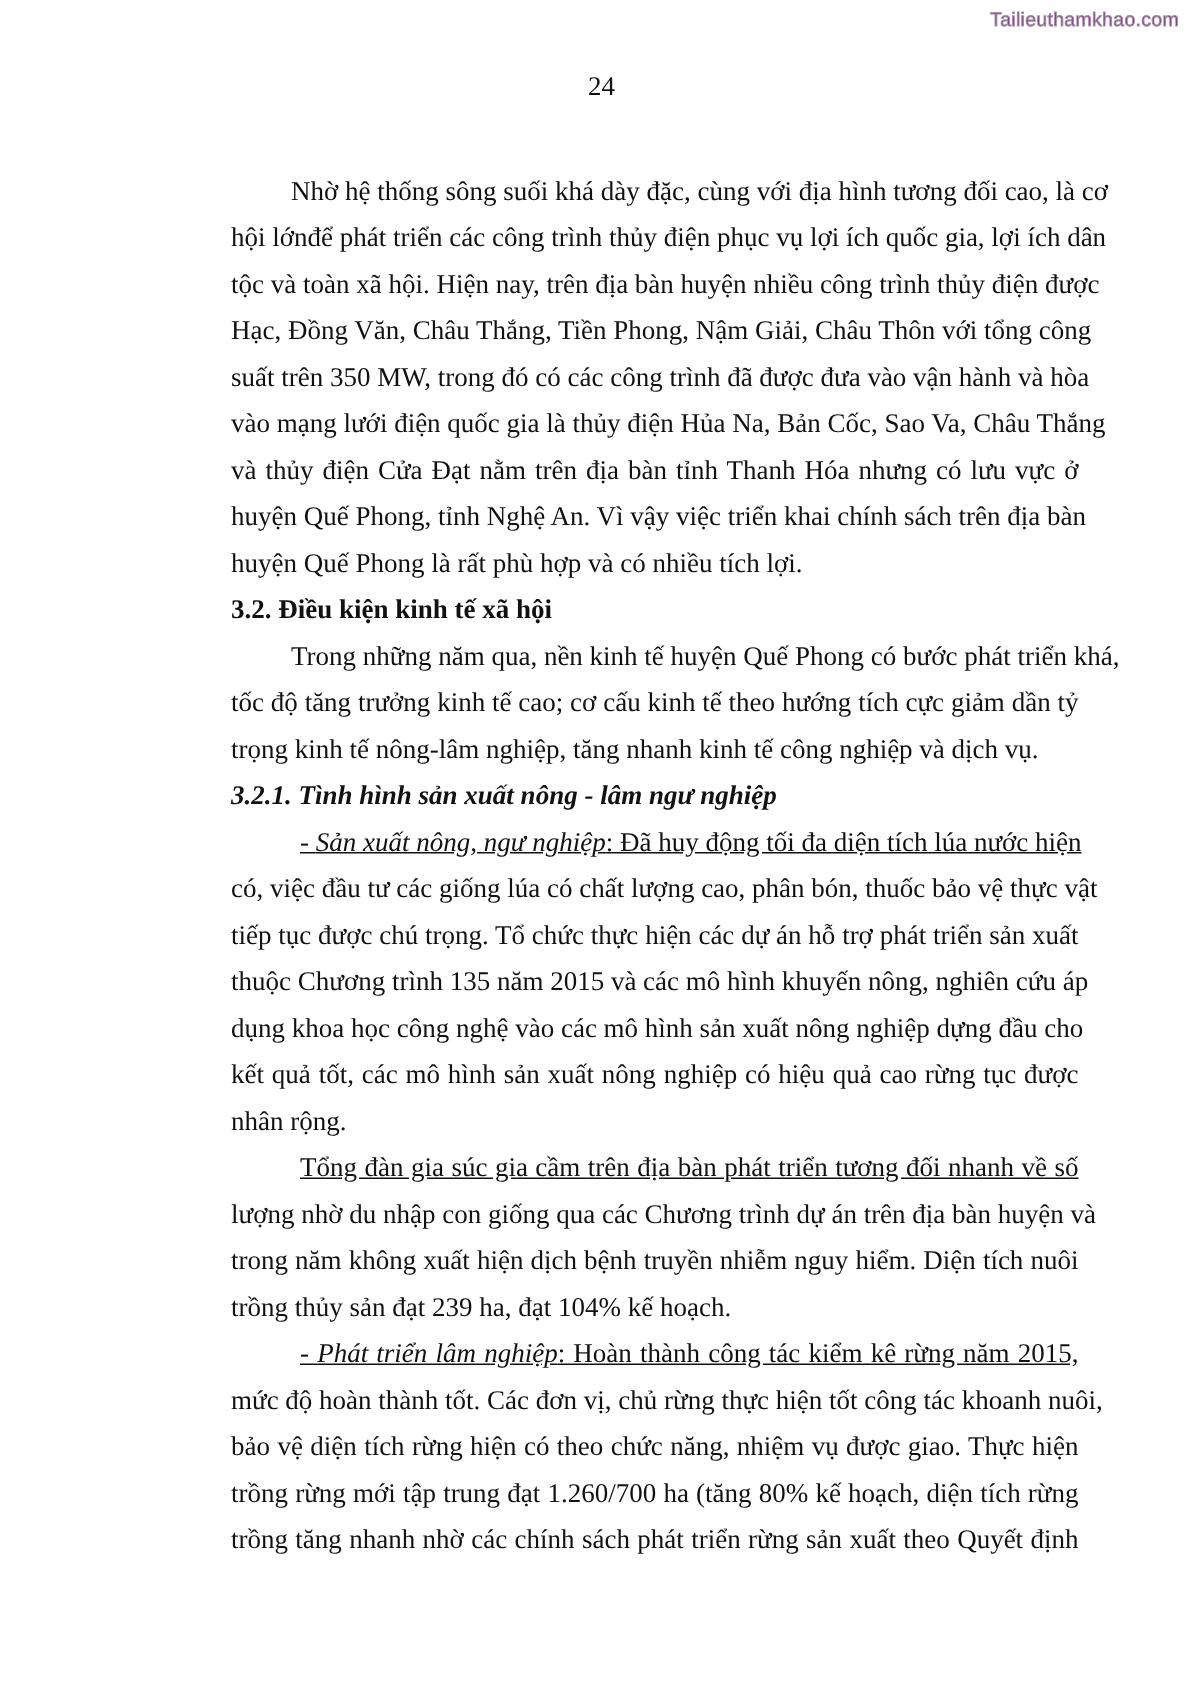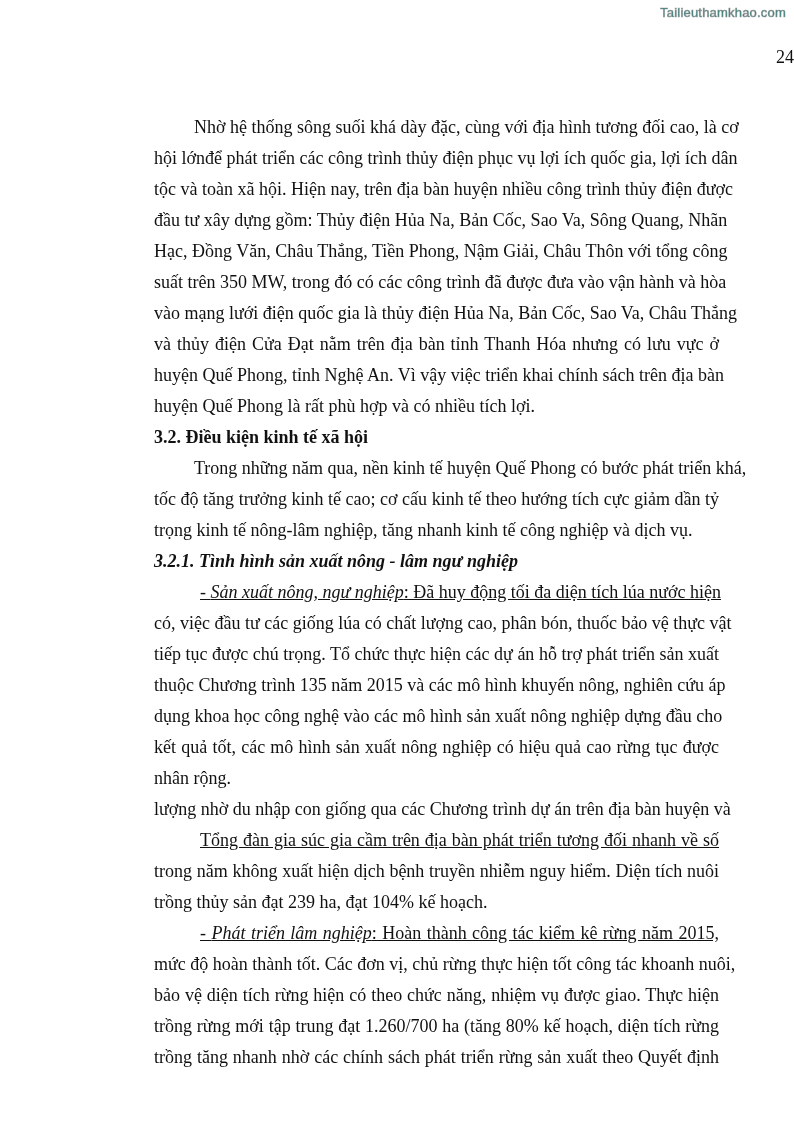--- a/index.html
+++ b/index.html
@@ -14,30 +14,30 @@
     overflow: hidden;
     font-family: "Liberation Serif", "DejaVu Serif", serif;
     color: #111111;
   }
   .watermark {
     position: absolute;
     top: 5px;
     right: 8px;
     font-family: "Liberation Sans", "DejaVu Sans", sans-serif;
     font-size: 13px;
-    color: #0f766e;
+    color: #a21caf;
     -webkit-text-stroke: 0.6px #9a9a9a;
     letter-spacing: 0.2px;
   }
   .page-number {
     position: absolute;
     top: 47px;
     left: 0;
     width: 100%;
-    text-align: right;
+    text-align: center;
     font-size: 18px;
     padding-left: 8px;
     box-sizing: border-box;
   }
   .body-text {
     position: absolute;
     top: 112px;
     left: 130px;
     width: 589px;
   }
@@ -69,21 +69,20 @@
 <div class="watermark">Tailieuthamkhao.com</div>
 
 <div class="page-number">24</div>
 
 <div class="body-text">
 
   <div>
     <span class="line indent1">Nhờ hệ thống sông suối khá dày đặc, cùng với địa hình tương đối cao, là cơ</span>
     <span class="line">hội lớnđể phát triển các công trình thủy điện phục vụ lợi ích quốc gia, lợi ích dân</span>
     <span class="line">tộc và toàn xã hội. Hiện nay, trên địa bàn huyện nhiều công trình thủy điện được</span>
-    <span class="line">đầu tư xây dựng gồm: Thủy điện Hủa Na, Bản Cốc, Sao Va, Sông Quang, Nhãn</span>
     <span class="line">Hạc, Đồng Văn, Châu Thắng, Tiền Phong, Nậm Giải, Châu Thôn với tổng công</span>
     <span class="line">suất trên 350 MW, trong đó có các công trình đã được đưa vào vận hành và hòa</span>
     <span class="line">vào mạng lưới điện quốc gia là thủy điện Hủa Na, Bản Cốc, Sao Va, Châu Thắng</span>
     <span class="line">và thủy điện Cửa Đạt nằm trên địa bàn tỉnh Thanh Hóa nhưng có lưu vực ở</span>
     <span class="line">huyện Quế Phong, tỉnh Nghệ An. Vì vậy việc triển khai chính sách trên địa bàn</span>
     <span class="line last">huyện Quế Phong là rất phù hợp và có nhiều tích lợi.</span>
   </div>
 
   <span class="line heading">3.2. Điều kiện kinh tế xã hội</span>
 
@@ -99,22 +98,22 @@
     <span class="line indent2"><span>- </span><em>Sản xuất nông, ngư nghiệp</em><span>: Đã huy động tối đa diện tích lúa nước hiện</span></span>
     <span class="line">có, việc đầu tư các giống lúa có chất lượng cao, phân bón, thuốc bảo vệ thực vật</span>
     <span class="line">tiếp tục được chú trọng. Tổ chức thực hiện các dự án hỗ trợ phát triển sản xuất</span>
     <span class="line">thuộc Chương trình 135 năm 2015 và các mô hình khuyến nông, nghiên cứu áp</span>
     <span class="line">dụng khoa học công nghệ vào các mô hình sản xuất nông nghiệp dựng đầu cho</span>
     <span class="line">kết quả tốt, các mô hình sản xuất nông nghiệp có hiệu quả cao rừng tục được</span>
     <span class="line last">nhân rộng.</span>
   </div>
 
   <div>
+    <span class="line indent2">Tổng đàn gia súc gia cầm trên địa bàn phát triển tương đối nhanh về số</span>
     <span class="line">lượng nhờ du nhập con giống qua các Chương trình dự án trên địa bàn huyện và</span>
-    <span class="line indent2">Tổng đàn gia súc gia cầm trên địa bàn phát triển tương đối nhanh về số</span>
     <span class="line">trong năm không xuất hiện dịch bệnh truyền nhiễm nguy hiểm. Diện tích nuôi</span>
     <span class="line last">trồng thủy sản  đạt 239 ha, đạt 104% kế hoạch.</span>
   </div>
 
   <div>
     <span class="line indent2"><span>- </span><em>Phát triển lâm nghiệp</em><span>: Hoàn thành công tác kiểm kê rừng năm 2015,</span></span>
     <span class="line">mức độ hoàn thành tốt. Các đơn vị, chủ rừng thực hiện tốt công tác khoanh nuôi,</span>
     <span class="line">bảo vệ diện tích rừng hiện có theo chức năng, nhiệm vụ được giao. Thực hiện</span>
     <span class="line">trồng rừng mới tập trung đạt 1.260/700 ha (tăng 80% kế hoạch, diện tích rừng</span>
     <span class="line">trồng tăng nhanh nhờ các chính sách phát triển rừng sản xuất theo Quyết định</span>

